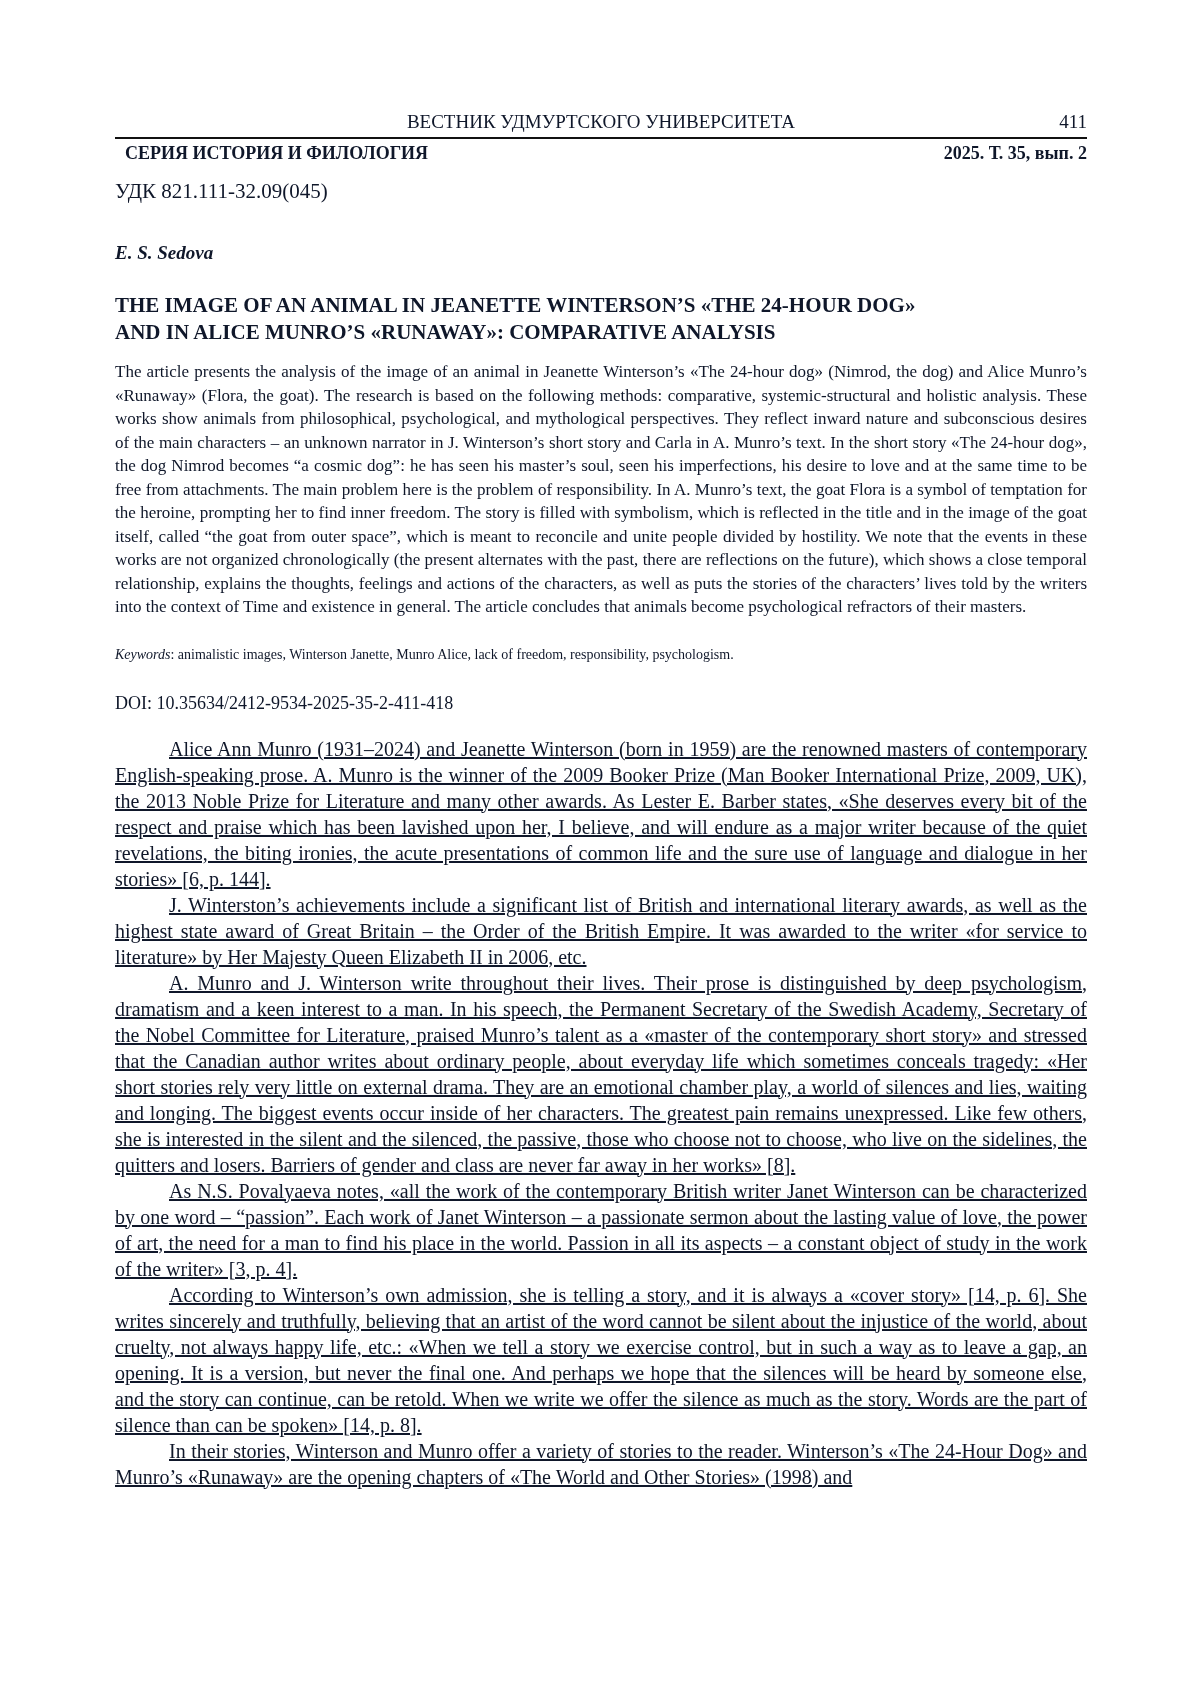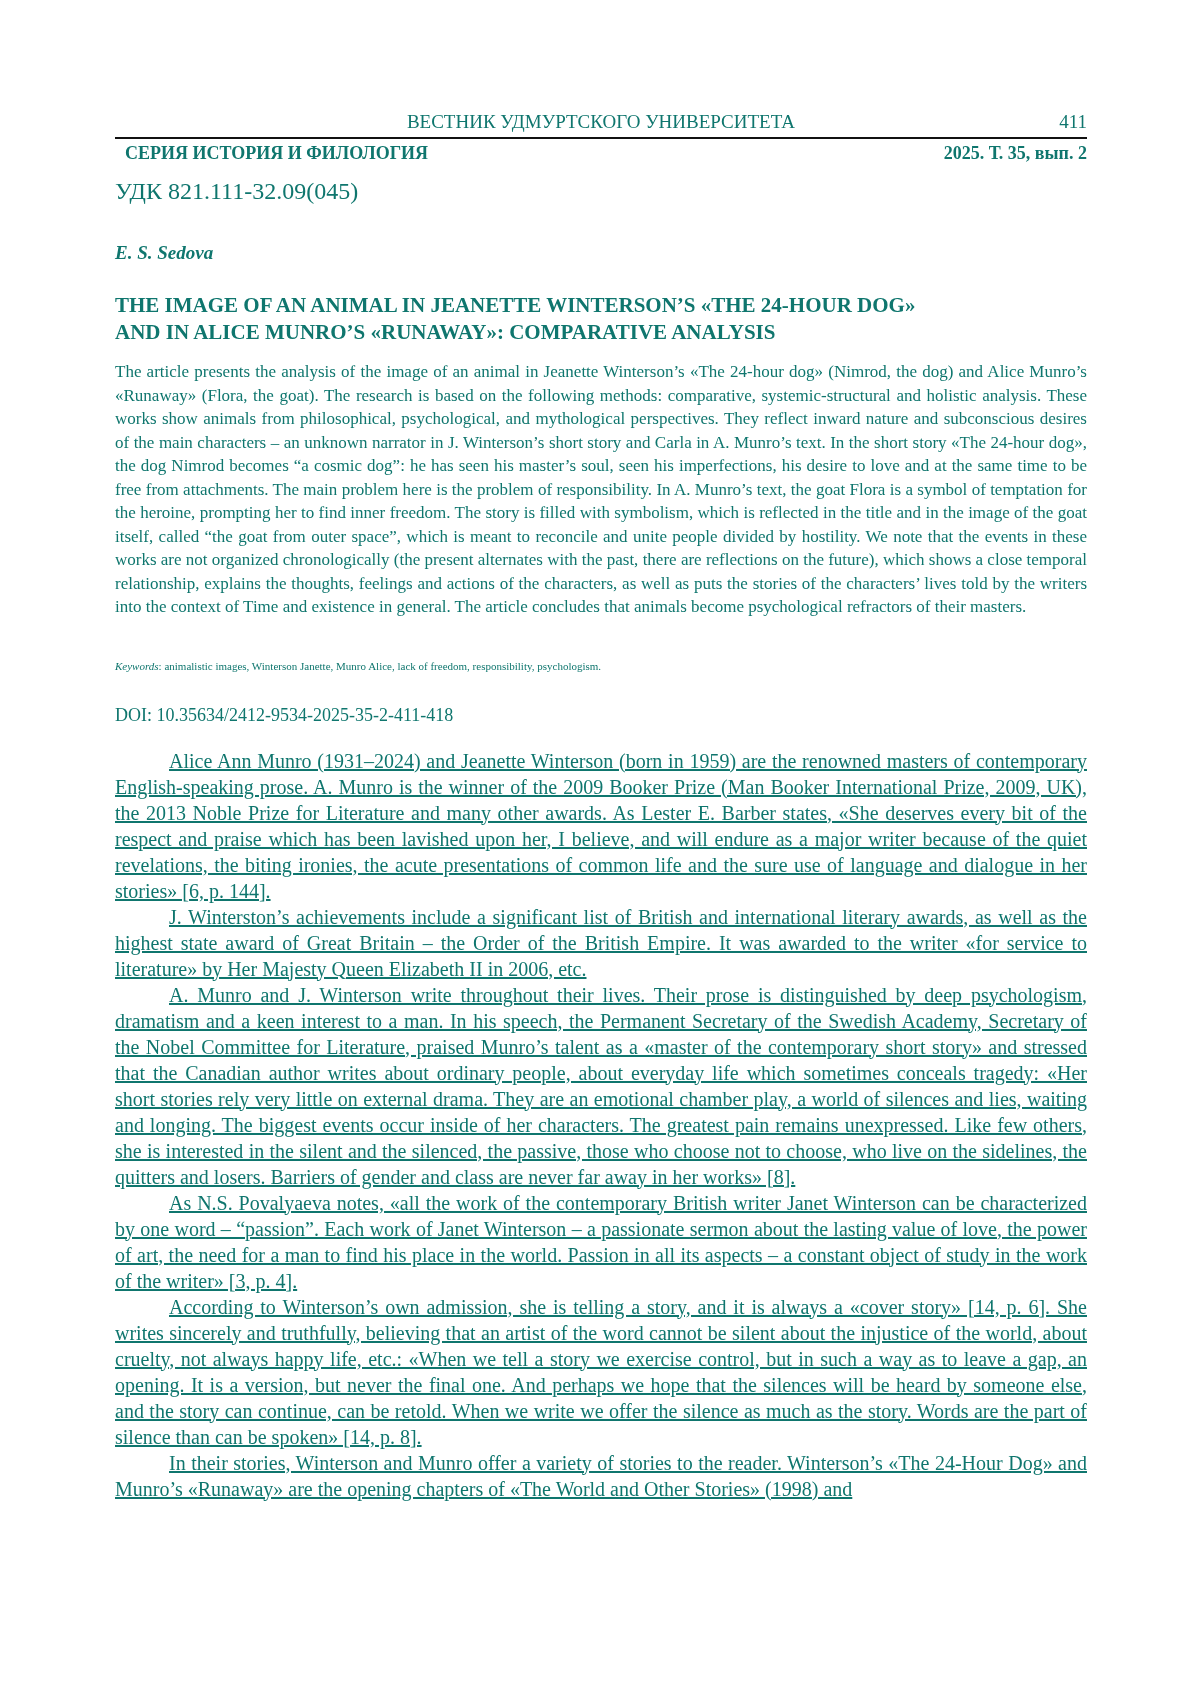--- a/index.html
+++ b/index.html
@@ -5,21 +5,21 @@
   html, body {
     margin: 0;
     padding: 0;
     background: #ffffff;
   }
   .page {
     position: relative;
     width: 1200px;
     height: 1698px;
     background: #ffffff;
-    color: #0f766e;
+    color: #0f172a;
     font-family: "Liberation Serif", "DejaVu Serif", serif;
     overflow: hidden;
     box-sizing: border-box;
     padding: 110px 113px 0 115px;
   }
   .content { width: 972px; }
 
   
   .journal-header-row {
     position: relative;
@@ -42,21 +42,21 @@
     justify-content: space-between;
     font-size: 18px;
     line-height: 22px;
     margin-top: 3px;
     font-weight: bold;
   }
   .series-row .series-title { padding-left: 10px; }
 
   .udc {
     margin-top: 16px;
-    font-size: 24px;
+    font-size: 21px;
     line-height: 23px;
   }
   .author {
     margin-top: 38px;
     font-size: 19px;
     line-height: 23px;
     font-weight: bold;
     font-style: italic;
   }
   .article-title {
@@ -67,22 +67,22 @@
   }
   .article-title .title-line { display: block; }
 
   .abstract {
     margin-top: 14px;
     font-size: 17px;
     line-height: 23.5px;
     text-align: justify;
   }
   .keywords {
-    margin-top: 36px;
-    font-size: 11px;
+    margin-top: 24px;
+    font-size: 14px;
     line-height: 23px;
   }
   .keywords .kw-label { font-style: italic; }
   .doi {
     margin-top: 26px;
     font-size: 18px;
     line-height: 22px;
   }
 
   .body-text {

